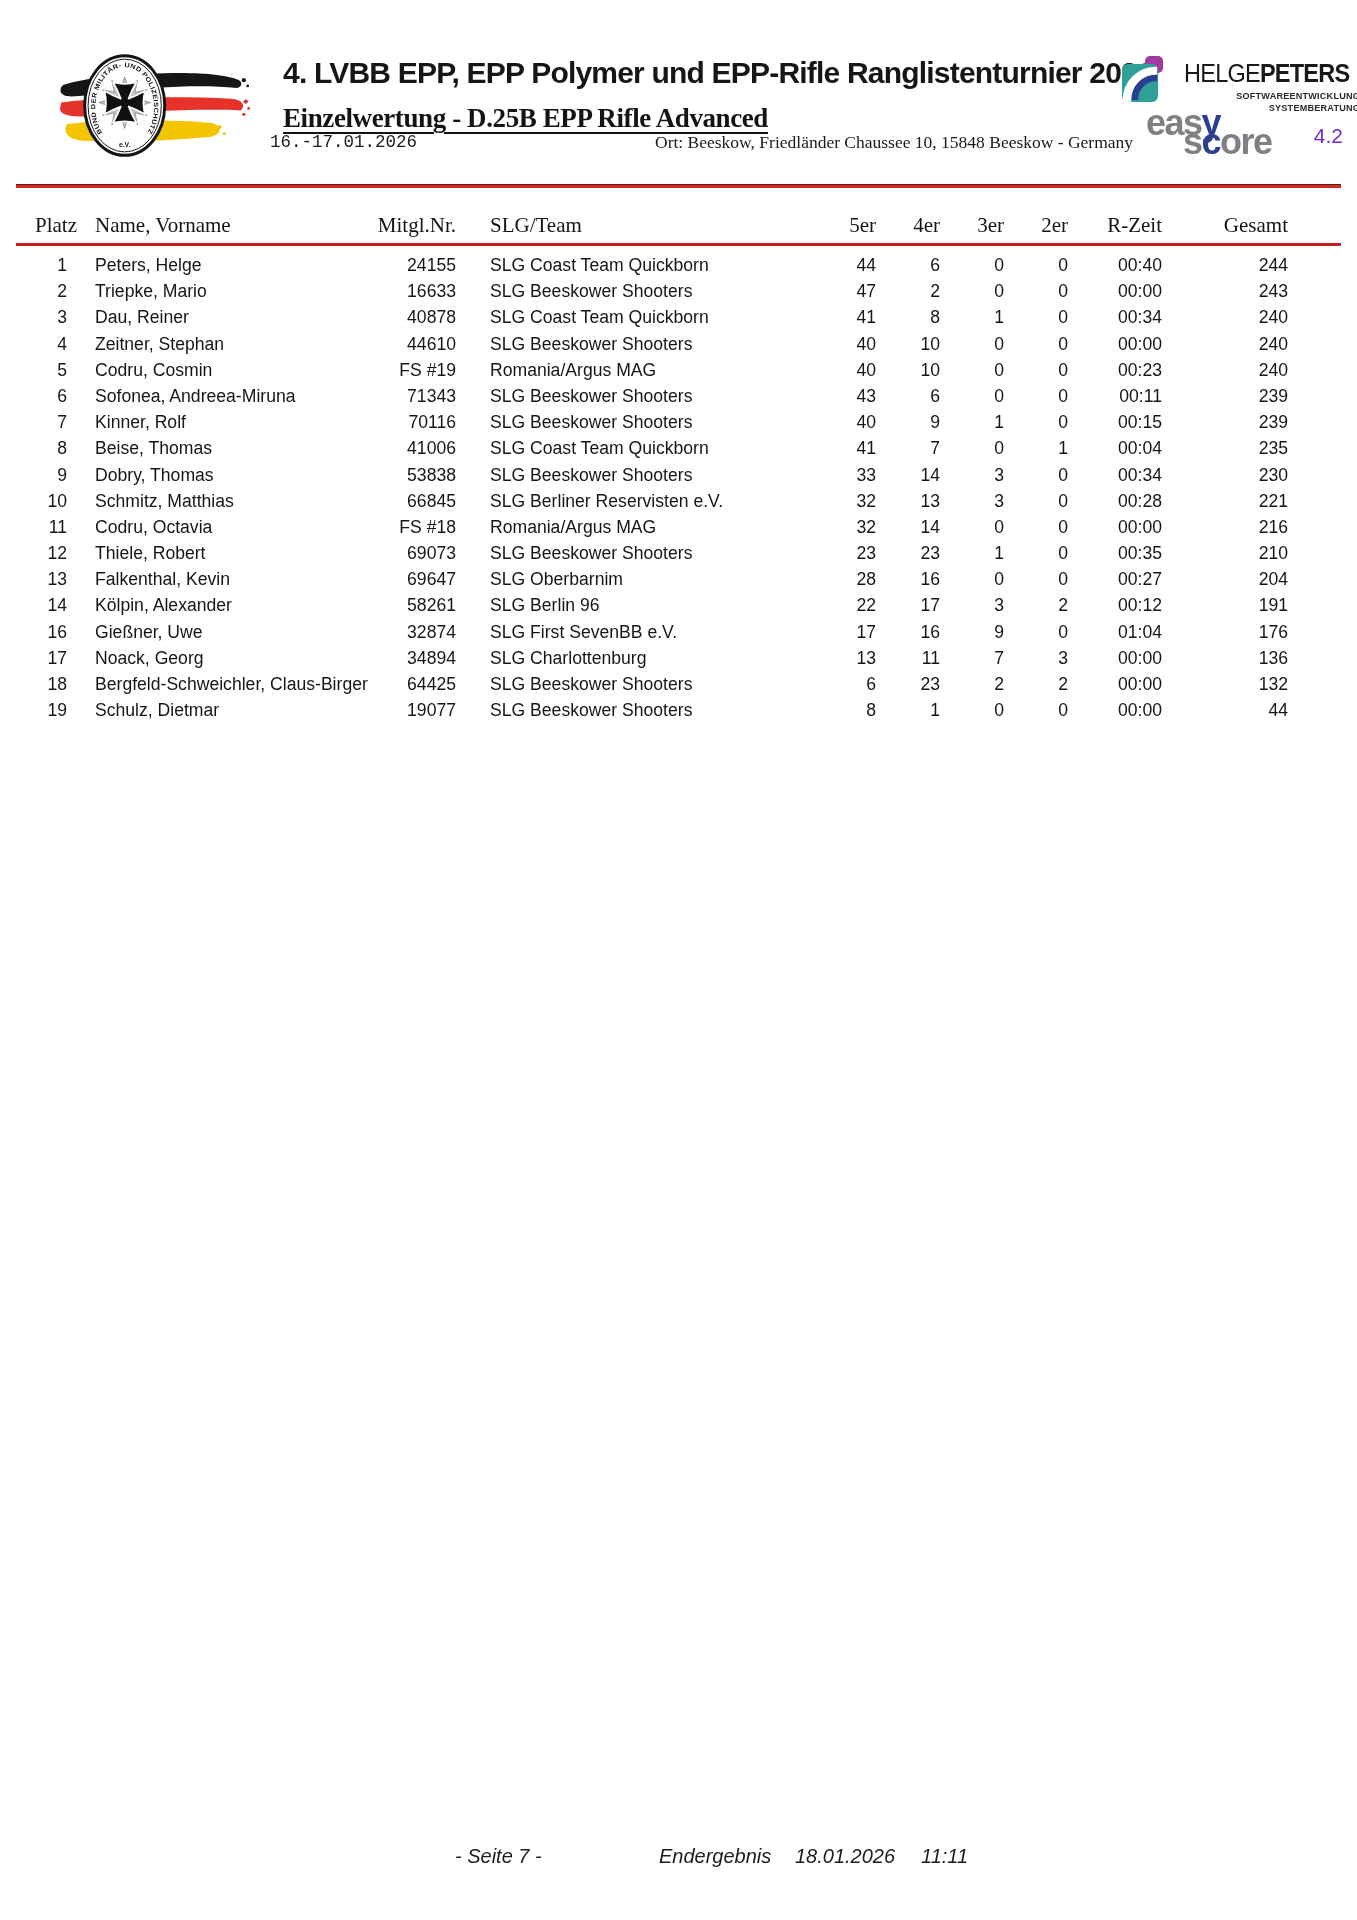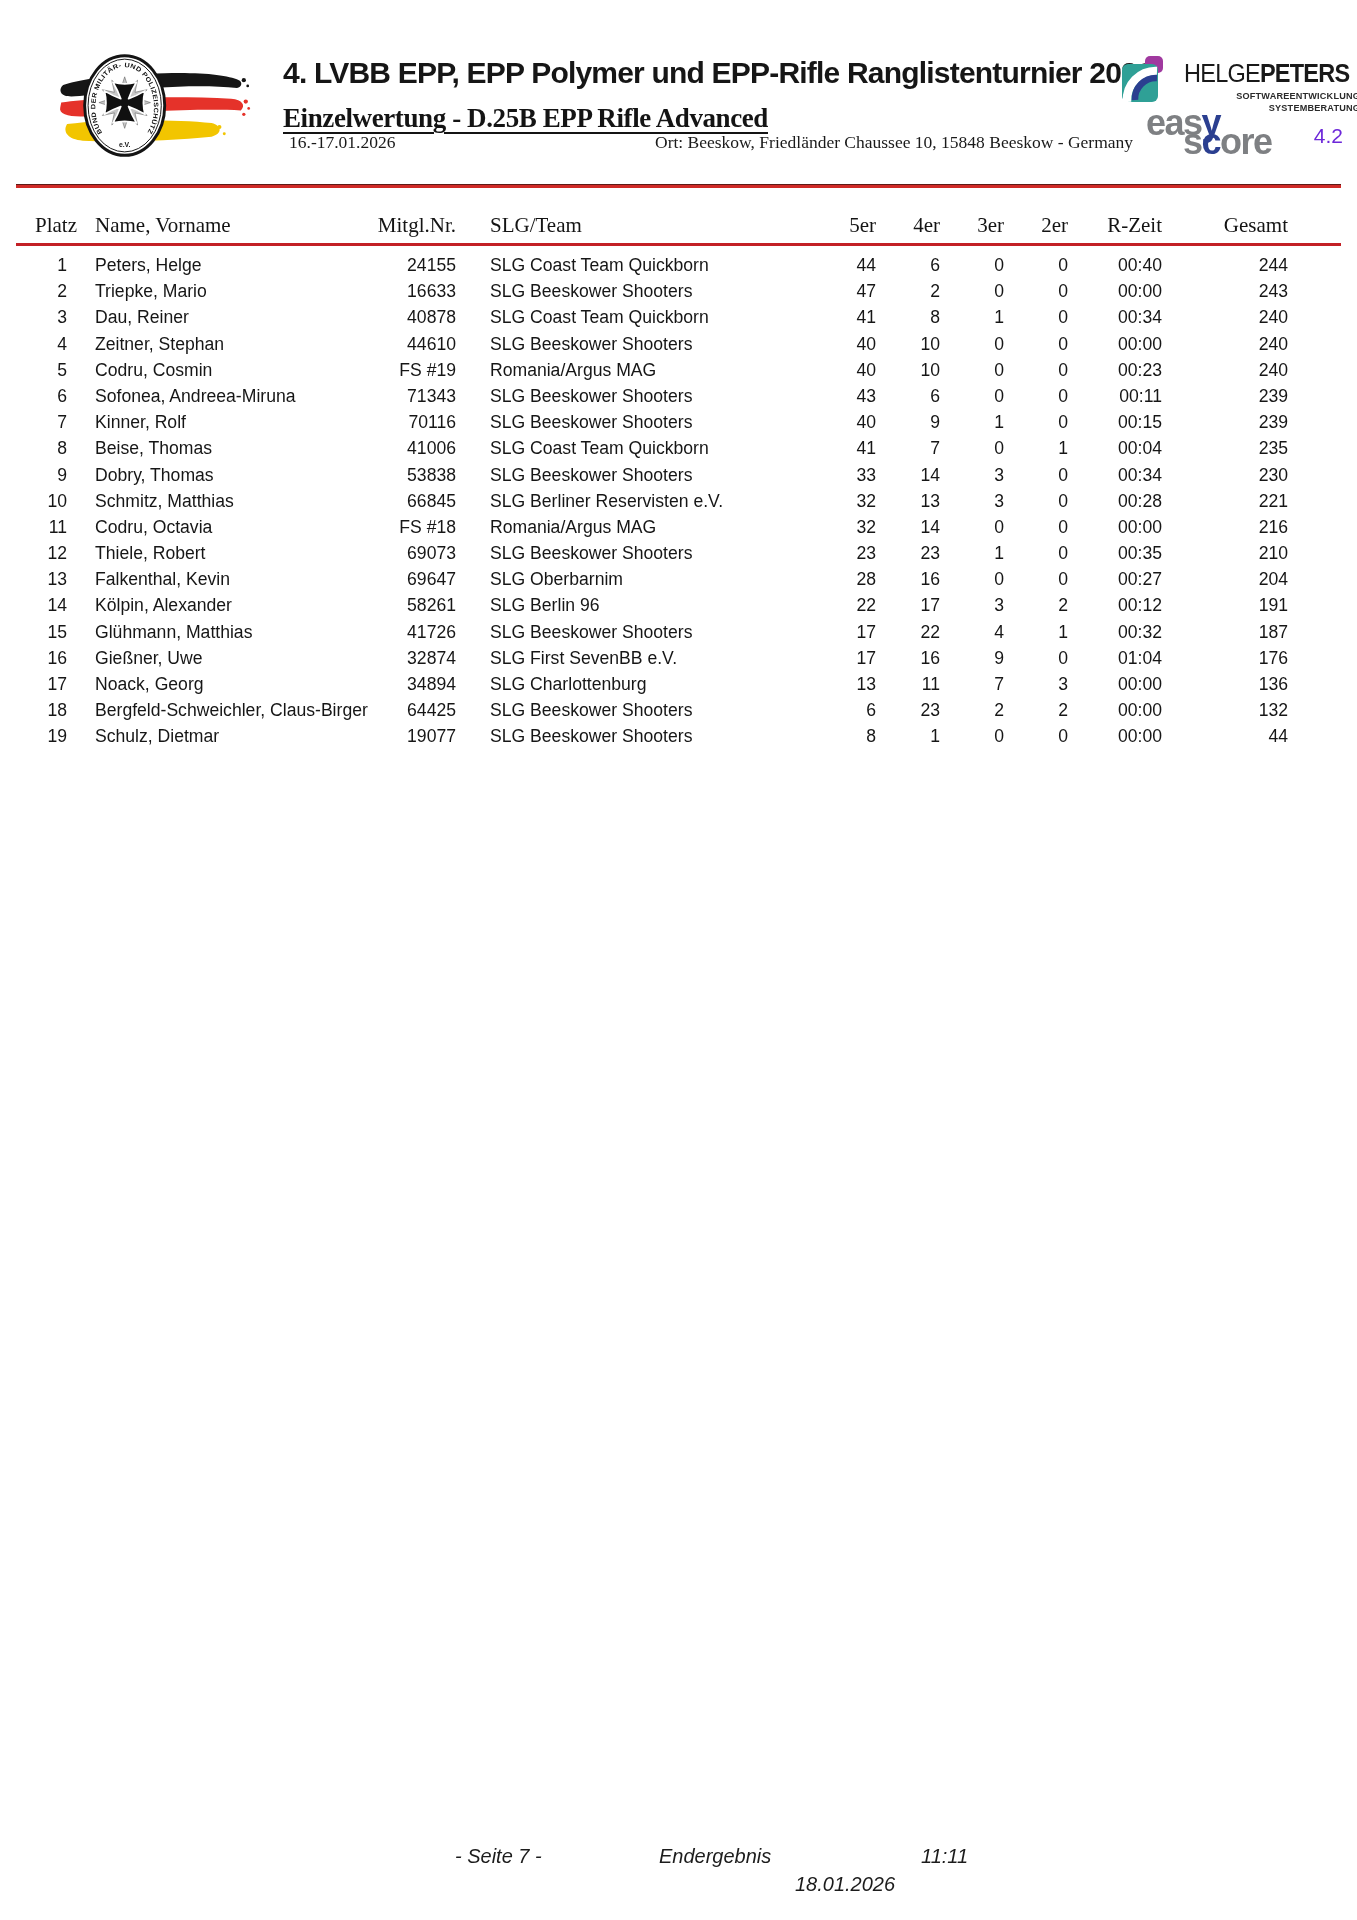--- a/index.html
+++ b/index.html
@@ -13,21 +13,21 @@
   #assoc-logo{left:55px;top:44px;width:196px;height:124px;}
   #main-title{
     left:283px;top:56px;font-size:30px;font-weight:bold;letter-spacing:-0.8px;
     white-space:nowrap;color:#161616;
   }
   #sub-title{
     left:283px;top:103px;font-family:"Liberation Serif",serif;font-size:27px;
     font-weight:bold;letter-spacing:-0.4px;white-space:nowrap;color:#141414;
     text-decoration:underline;text-decoration-thickness:2px;text-underline-offset:5px;
   }
-  #date-range{left:289px;top:132px;font-family:Liberation Serif, serif;font-size:17.5px;}
+  #date-range{left:270px;top:132px;font-family:Liberation Mono, monospace;font-size:17.5px;}
   #location{left:655px;top:132px;font-family:"Liberation Serif",serif;font-size:17.5px;}
 
   
   #hp-logo{left:1120px;top:55px;display:flex;gap:18px;}
   #hp-logo .hp-text{padding-top:4px;}
   .hp-name{font-size:25px;letter-spacing:-0.8px;white-space:nowrap;color:#191919;
     transform:scaleX(0.94);transform-origin:left top;}
   .hp-name .bold{font-weight:bold;}
   .hp-sub{margin-top:2px;text-align:right;font-size:9.5px;line-height:11.5px;
     letter-spacing:0.2px;color:#2a2a2a;font-weight:bold;transform:scaleX(0.96);transform-origin:right top;}
@@ -58,21 +58,21 @@
   td.c-platz{padding-right:4px !important;}
   th.h-name,td.c-name{padding-left:24px !important;}
   th.h-team,td.c-team{padding-left:34px !important;}
   th.h-rzeit,td.c-rzeit{padding-right:6px !important;}
   td.c-gesamt,th.h-gesamt{padding-right:2px !important;}
 
   
   .foot{top:1845px;font-size:20px;font-style:italic;color:#1c1c1c;white-space:nowrap;}
   #footer-page{left:455px;}
   #footer-status{left:659px;}
-  #footer-date{left:795px;margin-top:28px;}
+  #footer-date{left:795px;}
   #footer-time{left:921px;}
 </style>
 </head>
 <body>
 
 <svg id="assoc-logo" class="abs" viewBox="0 0 200 127" xmlns="http://www.w3.org/2000/svg">
 
   <g>
     <path fill="#161616" d="M 8,42 C 30,35 62,31 112,30 C 152,29 176,32 188,37 C 192,39 191,44 186,45 C 150,41 100,44 60,49 C 38,52 16,55 10,53 C 4,51 4,45 8,42 Z"></path>
     <circle cx="193" cy="37" r="2.2" fill="#161616"></circle>
@@ -342,33 +342,20 @@
       <td class="al c-team">SLG Berlin 96</td>
       <td class="ar">22</td>
       <td class="ar">17</td>
       <td class="ar">3</td>
       <td class="ar">2</td>
       <td class="ar c-rzeit">00:12</td>
       <td class="ar c-gesamt">191</td>
       <td></td>
     </tr>
       <tr>
-      <td class="ar c-platz">15</td>
-      <td class="al c-name">Glühmann, Matthias</td>
-      <td class="ar">41726</td>
-      <td class="al c-team">SLG Beeskower Shooters</td>
-      <td class="ar">17</td>
-      <td class="ar">22</td>
-      <td class="ar">4</td>
-      <td class="ar">1</td>
-      <td class="ar c-rzeit">00:32</td>
-      <td class="ar c-gesamt">187</td>
-      <td></td>
-    </tr>
-      <tr>
       <td class="ar c-platz">16</td>
       <td class="al c-name">Gießner, Uwe</td>
       <td class="ar">32874</td>
       <td class="al c-team">SLG First SevenBB e.V.</td>
       <td class="ar">17</td>
       <td class="ar">16</td>
       <td class="ar">9</td>
       <td class="ar">0</td>
       <td class="ar c-rzeit">01:04</td>
       <td class="ar c-gesamt">176</td>

